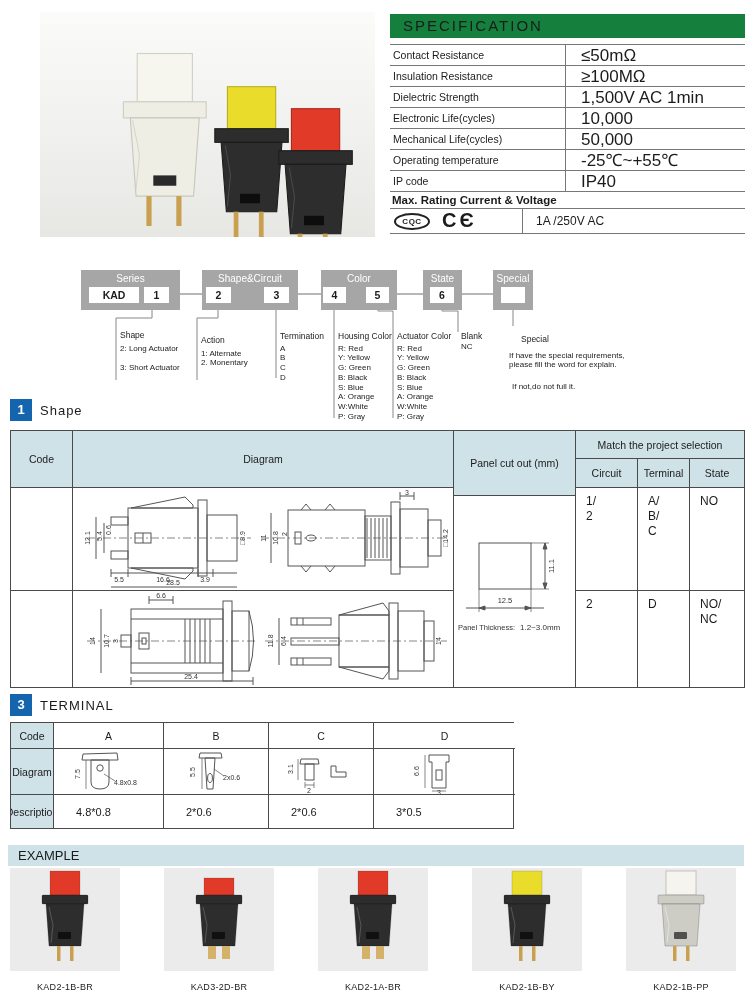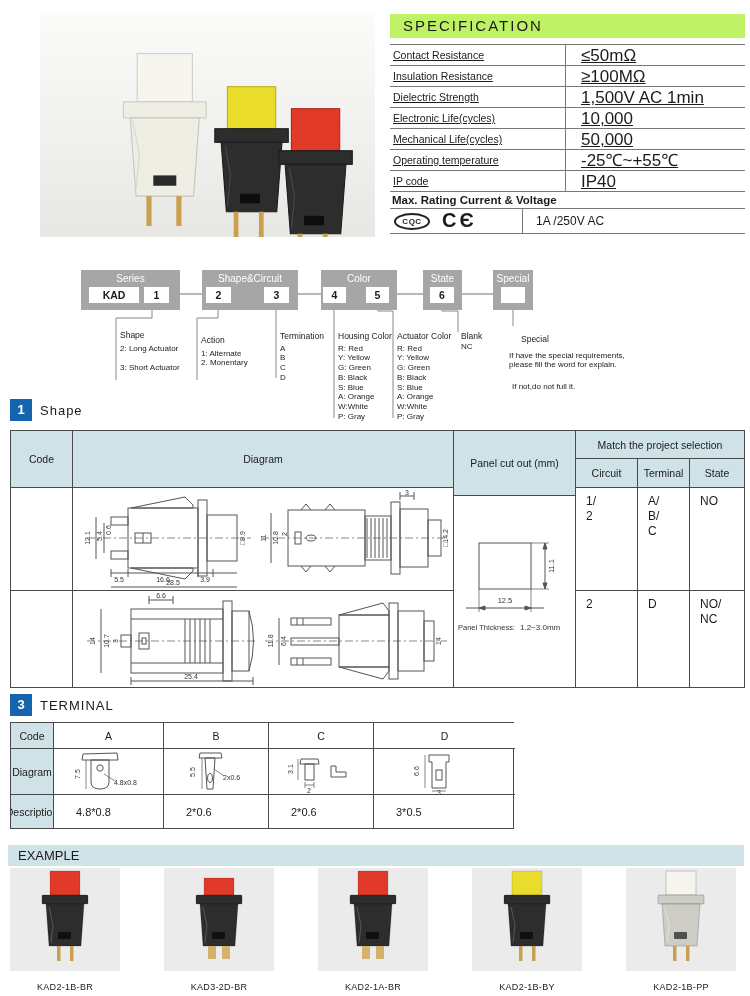--- a/index.html
+++ b/index.html
@@ -7,23 +7,23 @@
   .page { position:relative; width:750px; height:996px; background:#fff; overflow:hidden; }
 
   .bar { position:absolute; left:8px; width:736px; height:21px; background:#cfe2e8;
          font-size:13px; line-height:21px; padding-left:10px; color:#1b1b1b; }
 
   
   .photo-box { position:absolute; left:40px; top:12px; width:335px; height:225px; overflow:hidden; }
 
   
   .spec-panel { position:absolute; left:390px; top:14px; width:355px; }
-  .spec-title { height:24px; background:#bef264; font-size:15px; letter-spacing:2px;
+  .spec-title { height:24px; background:#15803d; font-size:15px; letter-spacing:2px;
                 line-height:24px; padding-left:13px; }
-  .spec-table { margin-top:6px; border-top:1px solid #777;text-decoration:underline; }
+  .spec-table { margin-top:6px; border-top:1px solid #777; }
   .spec-row { display:flex; height:21px; border-bottom:1px solid #777; }
   .spec-label { width:176px; border-right:1px solid #777; font-size:10.5px; line-height:21px; padding-left:3px; }
   .spec-value { flex:1; font-size:17px; line-height:21px; padding-left:15px; }
   .spec-max { height:17px; font-size:11.5px; font-weight:600; line-height:16px; padding-left:2px;
               border-bottom:1px solid #777; }
   .spec-logos { height:25px; border-bottom:1px solid #777; position:relative; }
   .cqc-ellipse { position:absolute; left:4px; top:4px; width:36px; height:17px; border:2px solid #222;
                  border-radius:50%; text-align:center; font-size:8px; font-weight:bold; line-height:13px; letter-spacing:.5px; }
   .ce-mark { position:absolute; left:52px; top:0px; font-size:20px; font-weight:bold; letter-spacing:3px; }
   .spec-logo-divider { position:absolute; left:132px; top:0; width:1px; height:25px; background:#777; }

